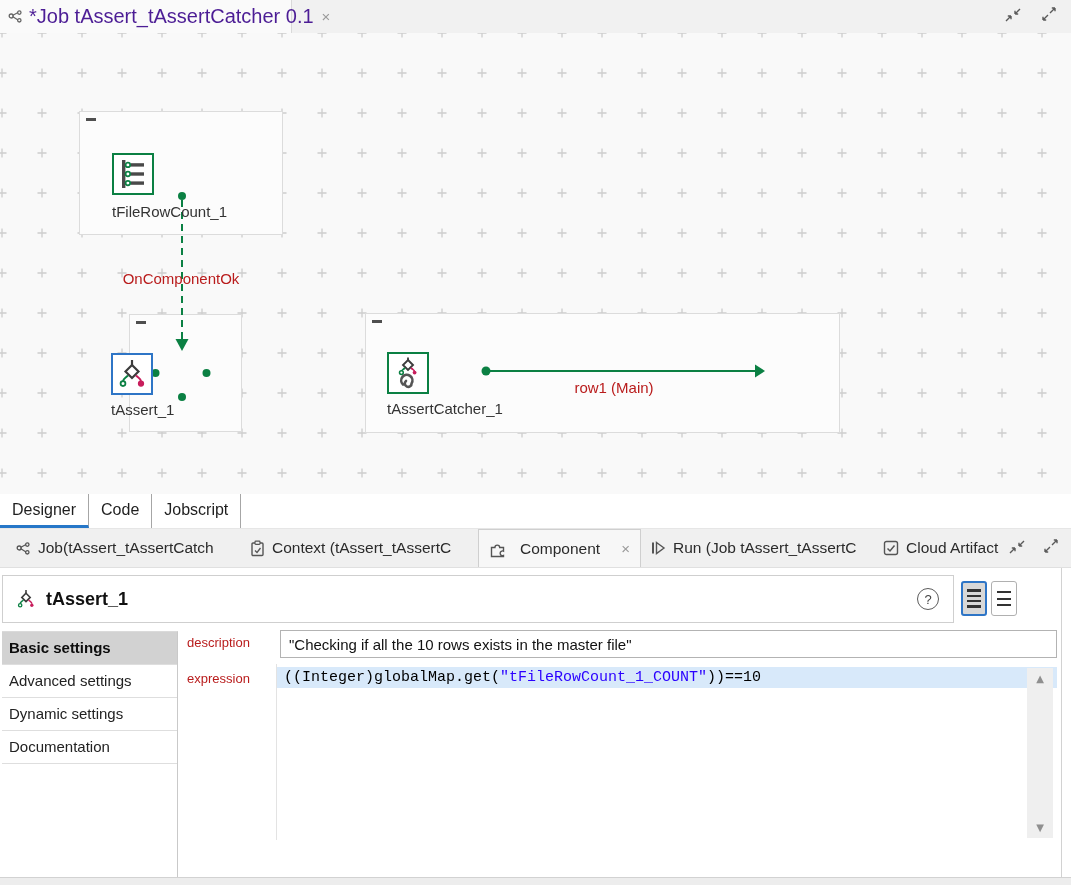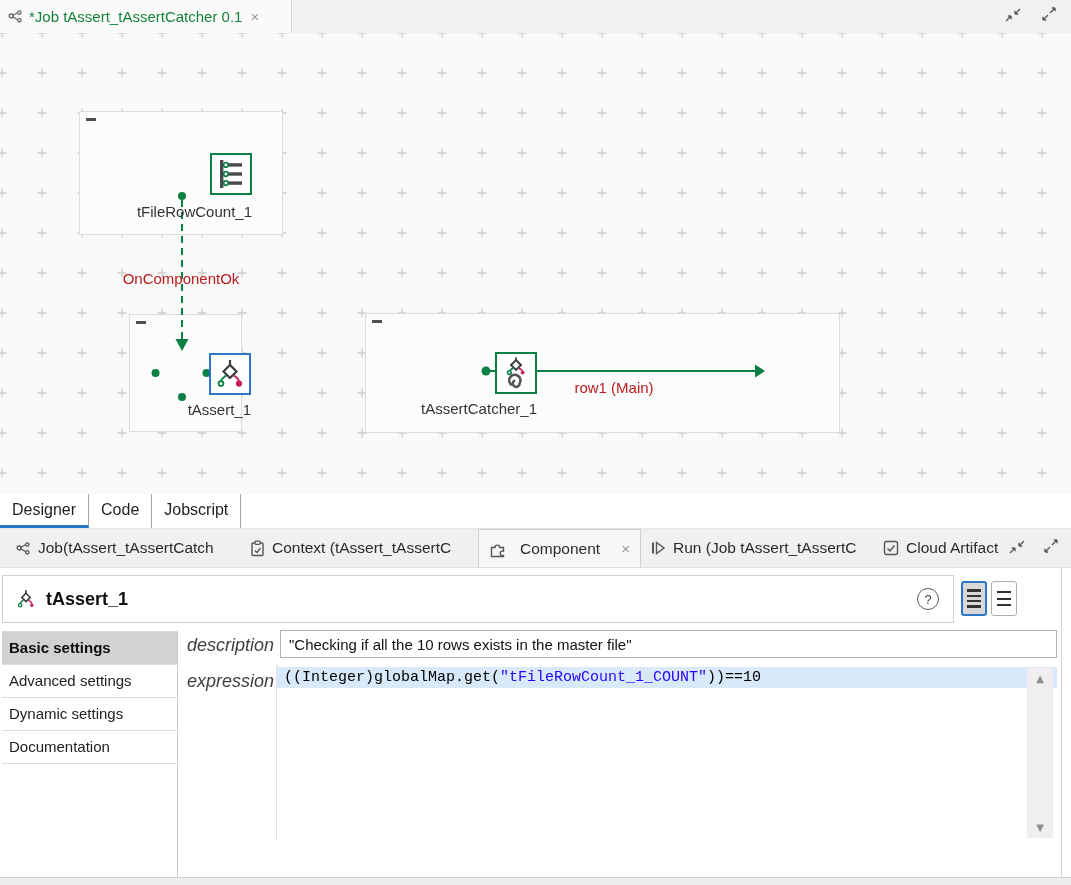--- a/index.html
+++ b/index.html
@@ -1,29 +1,29 @@
 <!DOCTYPE html>
 <html><head>
 <meta charset="utf-8">
 <style>
   html,body{margin:0;padding:0;background:#fff;}
   #app{position:relative;width:1071px;height:885px;font-family:"Liberation Sans",sans-serif;overflow:hidden;background:#fff;}
   
   .editor-tabbar{position:absolute;left:0;top:0;width:1071px;height:33px;background:#f1f1f1;border-bottom:1px solid #e2e2e2;}
   .editor-tab{position:absolute;left:0;top:0;height:33px;width:292px;background:#fafafa;border-right:1px solid #d9d9d9;display:flex;align-items:center;padding:0 8px 0 8px;box-sizing:border-box;}
-  .editor-tab .title{font-size:15px;color:#15803d;margin-left:6px;white-space:nowrap;}
+  .editor-tab .title{font-size:20px;color:#4c1d95;margin-left:6px;white-space:nowrap;}
   .tab-close{color:#9a9a9a;font-size:15px;margin-left:8px;cursor:pointer;line-height:1;}
   .window-controls{position:absolute;right:12px;top:7px;display:flex;gap:16px;}
   
   .canvas{position:absolute;left:0;top:33px;width:1071px;height:461px;background:#f9f9f9;overflow:hidden;}
   .canvas svg.layer{position:absolute;left:0;top:0;}
   .subjob{position:absolute;background:#fcfcfc;border:1px solid #dcdcdc;box-sizing:border-box;z-index:2;}
   .collapse{position:absolute;left:6px;top:6px;width:10px;height:3px;background:#4f4f4f;cursor:pointer;}
   .links{z-index:3;pointer-events:none;}
-  .node{position:absolute;z-index:4;text-align:right;cursor:pointer;}
+  .node{position:absolute;z-index:4;text-align:left;cursor:pointer;}
   .node-icon{display:inline-block;box-sizing:border-box;background:#fff;}
   .node-icon.green{width:42px;height:42px;border:2px solid #0B8043;}
   .node-icon.blue{width:42px;height:42px;border:2px solid #2E75C6;}
   .node-icon.plain{width:40px;height:40px;}
   .node-label{font-size:15px;color:#333;margin-top:8px;white-space:nowrap;}
   .link-label{position:absolute;z-index:4;font-size:15px;color:#b91c1c;text-align:center;white-space:nowrap;}
   
   .view-tabs{position:absolute;left:0;top:494px;width:1071px;height:35px;background:#fff;display:flex;border-bottom:1px solid #e6e6e6;box-sizing:border-box;text-align:center;}
   .view-tab{height:34px;line-height:32px;padding:0 12px;font-size:16px;color:#1f1f1f;border-right:1px solid #a6a6a6;box-sizing:border-box;cursor:pointer;}
   .view-tab.active{border-bottom:3px solid #2677C8;}
@@ -40,21 +40,21 @@
   .help-badge{width:20px;height:20px;border:1.6px solid #5c5c5c;border-radius:50%;color:#444;font-size:13px;display:flex;align-items:center;justify-content:center;cursor:pointer;}
   .view-toggles{position:absolute;left:961px;top:13px;display:flex;gap:4px;}
   .toggle-btn{width:26px;height:35px;border-radius:3px;display:flex;flex-direction:column;justify-content:center;align-items:center;gap:2.4px;box-sizing:border-box;cursor:pointer;background:#fff;border:1px solid #b0b0b0;}
   .toggle-btn.selected{border:2px solid #2E75C6;background:#d8d8d8;}
   .tbar{width:14px;background:#333;}
   .toggle-btn .thick{height:2.8px;}
   .toggle-btn .thin{height:2px;margin:1.2px 0;}
   .cp-sidebar{position:absolute;left:2px;top:63px;width:176px;height:246px;border-top:1px solid #dadada;border-right:1px solid #c9c9c9;box-sizing:border-box;background:#fff;}
   .side-item{height:32px;line-height:31px;padding-left:7px;font-size:15px;color:#222;border-bottom:1px solid #dedede;cursor:pointer;}
   .side-item.selected{background:#d2d2d2;font-weight:bold;color:#0d0d0d;}
-  .field-label{position:absolute;font-size:18px;color:#404040;font-style:italic;}
+  .field-label{position:absolute;font-size:13px;color:#b91c1c;}
   .desc-input{position:absolute;left:280px;top:62px;width:777px;height:28px;border:1px solid #b3b3b3;box-sizing:border-box;font-family:"Liberation Sans",sans-serif;font-size:15px;color:#111;padding:0 8px;background:#fff;}
   .expr-editor{position:absolute;left:276px;top:96px;width:781px;height:176px;background:#fff;border-left:1px solid #e3e3e3;box-sizing:border-box;cursor:text;}
   .expr-line{margin-top:3px;height:21px;line-height:21px;background:#D8E9FA;font-family:"Liberation Mono","DejaVu Sans Mono",monospace;font-size:15px;color:#000;padding-left:7px;white-space:pre;}
   .expr-string{color:#2A00FF;}
   .v-scrollbar{position:absolute;left:1027px;top:100px;width:26px;height:170px;background:#efefef;}
   .sb-arrow{position:absolute;left:0;width:26px;text-align:center;font-size:10px;color:#8f8f8f;font-family:"DejaVu Sans",sans-serif;cursor:pointer;}
   .sb-up{top:5px;} .sb-down{bottom:5px;}
   
   .status-strip{position:absolute;left:0;top:877px;width:1071px;height:8px;background:#ededed;border-top:1px solid #d2d2d2;box-sizing:border-box;}
   .icon-wrap{display:inline-flex;align-items:center;justify-content:center;}

